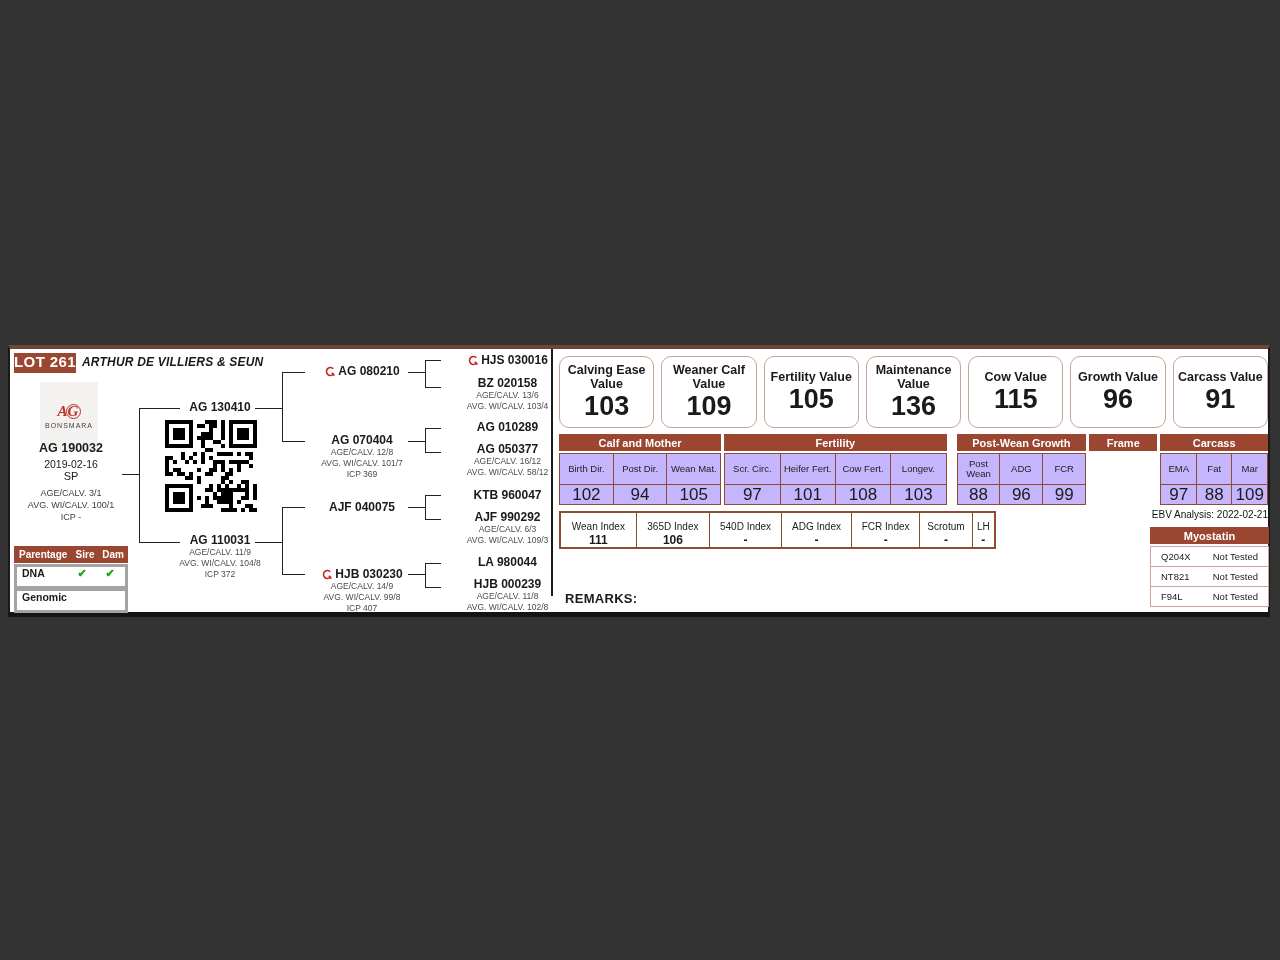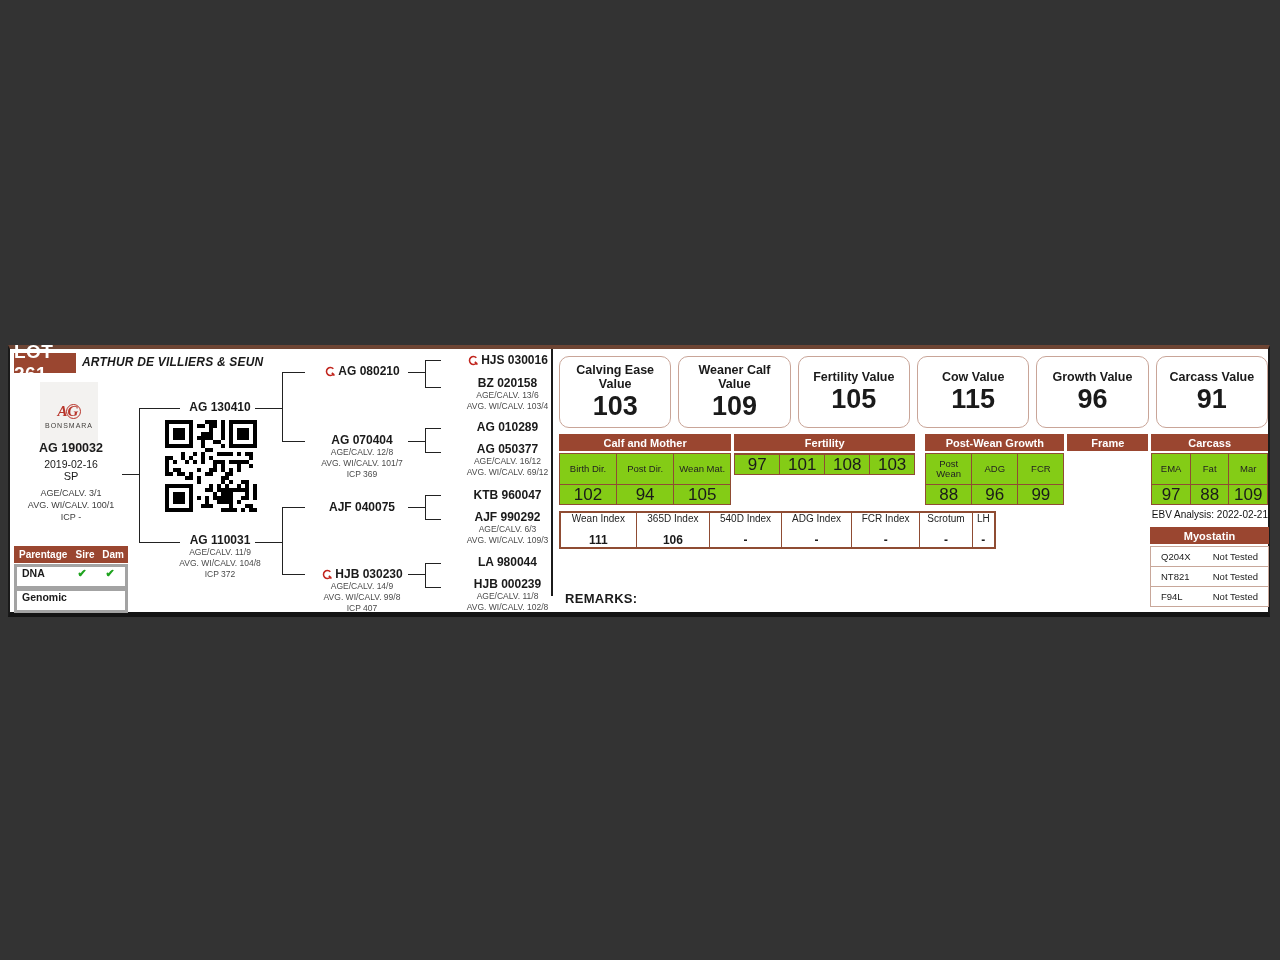--- a/index.html
+++ b/index.html
@@ -5,21 +5,21 @@
   html,body{margin:0;padding:0;}
   body{width:1280px;height:960px;background:#333333;position:relative;overflow:hidden;
        font-family:"Liberation Sans", sans-serif;color:#1a1a1a;}
   .card{position:absolute;left:8px;top:345px;width:1262px;height:272px;background:#ffffff;
         box-sizing:border-box;border:2px solid #1a1a1a;border-top:4px solid #6e4534;
         border-bottom:5px solid #141414;}
   .abs{position:absolute;}
   .pl{position:absolute;background:#222;}
   
   .lot-box{left:4px;top:4px;width:62px;height:20px;background:#9a4630;color:#fff;
-           font-weight:bold;font-size:19px;display:flex;align-items:center;justify-content:center;
+           font-weight:bold;font-size:15px;display:flex;justify-content:center;
            letter-spacing:.4px;}
   .breeder{left:72px;top:6px;font-size:12px;font-weight:bold;font-style:italic;letter-spacing:.2px;}
   
   .logo-box{left:30px;top:33px;width:58px;height:68px;background:#f3f2f0;display:flex;
             flex-direction:column;align-items:center;justify-content:center;}
   .logo-ag{color:#b8352b;font-family:"Liberation Serif",serif;font-style:italic;font-weight:bold;
            font-size:15px;line-height:15px;}
   .logo-ag .gcirc{display:inline-block;border:1.2px solid #b8352b;border-radius:50%;
            width:13px;height:13px;line-height:12px;text-align:center;margin-left:-2px;}
   .logo-breed{font-size:7px;letter-spacing:1px;color:#43403d;margin-top:3px;}
@@ -55,34 +55,34 @@
   .vrow{left:549px;top:7px;width:709px;height:72px;display:flex;gap:7px;}
   .vbox{flex:1;border:1.5px solid #c9a598;border-radius:10px;display:flex;flex-direction:column;
         align-items:center;justify-content:center;background:#fff;padding:2px 3px;box-sizing:border-box;}
   .vbox .vt{font-size:12.5px;font-weight:600;text-align:center;line-height:14px;}
   .vbox .vv{font-size:27px;font-weight:600;line-height:29px;margin-top:1px;}
   
   .erow{left:549px;top:85px;width:709px;display:flex;gap:3px;}
   .egroup{display:flex;flex-direction:column;}
   .ehead{background:#9a4630;color:#fff;font-weight:bold;font-size:11px;height:17px;
          display:flex;align-items:center;justify-content:center;margin-bottom:2px;}
-  .ebody{border:1.5px solid #8f4c33;background:#84cc16;}
+  .ebody{border:1.5px solid #8f4c33;background:#c4b5fd;}
   .elabels,.evalues{display:flex;}
   .elabels .ec{height:30px;display:flex;align-items:center;justify-content:center;
                font-size:9.5px;text-align:center;line-height:10.5px;color:#222;}
   .evalues{border-top:1.5px solid #8f4c33;}
   .evalues .ec{height:19px;display:flex;align-items:center;justify-content:center;
                font-size:17px;font-weight:normal;}
   .ec{flex:1;border-right:1.5px solid #8f4c33;padding:0 2px;box-sizing:border-box;}
   .ec:last-child{border-right:none;}
   
   .itable{left:549px;top:162px;width:437px;height:38px;border:2px solid #8f4c33;
           display:flex;box-sizing:border-box;background:#fff;}
   .icol{border-right:1.5px solid #8f4c33;display:flex;flex-direction:column;
-        align-items:center;justify-content:space-between;box-sizing:border-box;}
+        align-items:center;justify-content:flex-end;box-sizing:border-box;}
   .icol:last-child{border-right:none;}
   .icol .il{font-size:10px;color:#222;}
   .icol .iv{font-size:12px;font-weight:bold;margin-top:1px;}
   
   .ebvdate{left:1086px;top:160px;width:172px;text-align:right;font-size:10px;color:#111;}
   .myo{left:1140px;top:178px;width:119px;}
   .myo .mhead{background:#9a4630;color:#fff;font-weight:bold;font-size:11px;height:17px;
               display:flex;align-items:center;justify-content:center;margin-bottom:3px;}
   .myo .mrow{border:1px solid #c8a79a;height:19px;display:flex;align-items:center;
              justify-content:space-between;padding:0 10px;font-size:9.5px;margin-top:-1px;background:#fff;}
@@ -340,21 +340,21 @@
     <div class="nm">BZ 020158</div>
     <div class="sub">AGE/CALV. 13/6</div>
     <div class="sub">AVG. WI/CALV. 103/4</div>
   </div>
   <div class="ped" style="left:430px;top:71px;width:135px;">
     <div class="nm">AG 010289</div>
   </div>
   <div class="ped" style="left:430px;top:93px;width:135px;">
     <div class="nm">AG 050377</div>
     <div class="sub">AGE/CALV. 16/12</div>
-    <div class="sub">AVG. WI/CALV. 69/12</div>
+    <div class="sub">AVG. WI/CALV. 58/12</div>
   </div>
   <div class="ped" style="left:430px;top:139px;width:135px;">
     <div class="nm">KTB 960047</div>
   </div>
   <div class="ped" style="left:430px;top:161px;width:135px;">
     <div class="nm">AJF 990292</div>
     <div class="sub">AGE/CALV. 6/3</div>
     <div class="sub">AVG. WI/CALV. 109/3</div>
   </div>
   <div class="ped" style="left:430px;top:206px;width:135px;">
@@ -373,20 +373,24 @@
       <div class="vt">Calving Ease Value</div>
       <div class="vv">103</div>
     </div>
     <div class="vbox">
       <div class="vt">Weaner Calf Value</div>
       <div class="vv">109</div>
     </div>
     <div class="vbox">
       <div class="vt">Fertility Value</div>
       <div class="vv">105</div>
+    </div>
+    <div class="vbox">
+      <div class="vt">Maintenance Value</div>
+      <div class="vv">136</div>
     </div>
     <div class="vbox">
       <div class="vt">Cow Value</div>
       <div class="vv">115</div>
     </div>
     <div class="vbox">
       <div class="vt">Growth Value</div>
       <div class="vv">96</div>
     </div>
     <div class="vbox">
@@ -407,20 +411,26 @@
         <div class="evalues">
           <div class="ec">102</div>
           <div class="ec">94</div>
           <div class="ec">105</div>
         </div>
       </div>
     </div>
     <div class="egroup" style="flex-grow:183;">
       <div class="ehead">Fertility</div>
       <div class="ebody">
+        <div class="elabels">
+          <div class="ec">Scr. Circ.</div>
+          <div class="ec">Heifer Fert.</div>
+          <div class="ec">Cow Fert.</div>
+          <div class="ec">Longev.</div>
+        </div>
         <div class="evalues">
           <div class="ec">97</div>
           <div class="ec">101</div>
           <div class="ec">108</div>
           <div class="ec">103</div>
         </div>
       </div>
     </div>
     <div class="egroup" style="flex-grow:121;padding-left:7px;">
       <div class="ehead">Post-Wean Growth</div>

